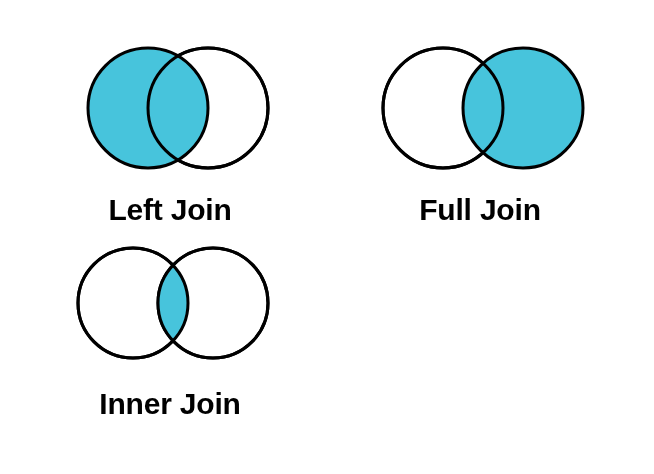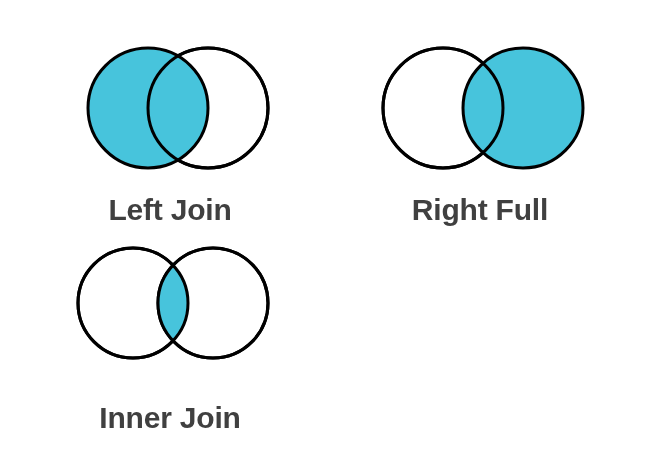--- a/index.html
+++ b/index.html
@@ -28,30 +28,30 @@
   }
   .venn-wrap {
     display: block;
     line-height: 0;
   }
   .join-label {
     font-family: "Liberation Sans", sans-serif;
     font-weight: bold;
     font-size: 30px;
     line-height: 36px;
-    color: #404040;
+    color: #000000;
     text-align: center;
     white-space: pre-line;
     letter-spacing: -0.2px;
   }
 
   
   #cell-left-join   { left: 20px;  top: 40px;  width: 300px; }
   #cell-right-join  { left: 325px; top: 40px;  width: 310px; }
-  #cell-inner-join  { left: 20px;  top: 243px; width: 300px; gap: 14px; }
+  #cell-inner-join  { left: 20px;  top: 243px; width: 300px; }
   #cell-full-outer  { left: 325px; top: 243px; width: 310px; }
 
   #cell-left-join .join-label,
   #cell-right-join .join-label { margin-top: 12px; }
   #cell-inner-join .join-label { margin-top: 18px; }
   #cell-full-outer .join-label { margin-top: 8px; }
 </style>
 </head>
 <body>
 
@@ -81,21 +81,21 @@
     <span class="venn-wrap">
       <svg width="310" height="140" viewBox="0 0 310 140" xmlns="http://www.w3.org/2000/svg">
 
         <circle cx="118" cy="68" r="60" fill="#ffffff" stroke="#000000" stroke-width="3"></circle>
 
         <circle cx="198" cy="68" r="60" fill="#47c4dc" stroke="none"></circle>
         <circle cx="118" cy="68" r="60" fill="none" stroke="#000000" stroke-width="3"></circle>
         <circle cx="198" cy="68" r="60" fill="none" stroke="#000000" stroke-width="3"></circle>
       </svg>
     </span>
-    <div class="join-label">Right Full</div>
+    <div class="join-label">Full Join</div>
   </div>
 
   <div class="join-cell" id="cell-inner-join">
     <span class="venn-wrap">
       <svg width="300" height="125" viewBox="0 0 300 125" xmlns="http://www.w3.org/2000/svg">
         <defs>
           <clipPath id="clip-ij-left">
               <circle cx="113" cy="60" r="55"></circle>
             </clipPath>
         </defs>

